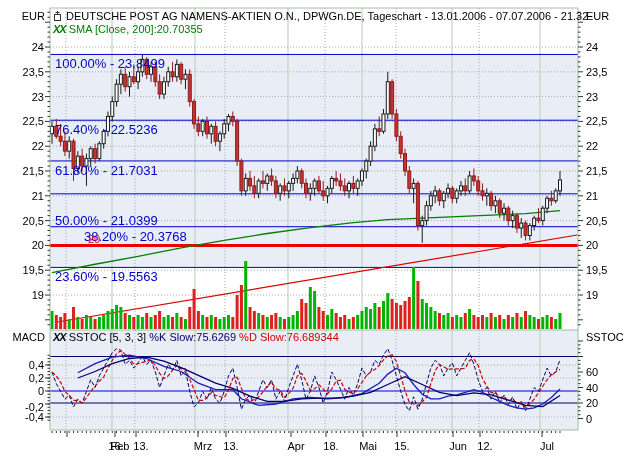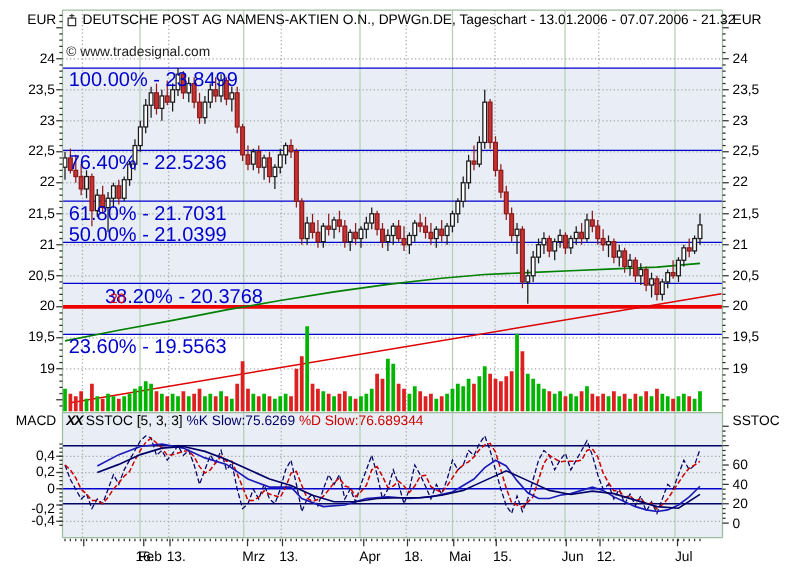--- a/index.html
+++ b/index.html
@@ -1,21 +1,21 @@
 <!DOCTYPE html>
 <html><head>
 <meta charset="utf-8">
 <style>
   html,body{margin:0;padding:0;background:#ffffff;}
   #app{position:relative;width:639px;height:464px;background:#ffffff;overflow:hidden;
        font-family:"Liberation Sans",sans-serif;font-size:11px;color:#000;}
   #canvas{position:absolute;left:0;top:0;}
   .lbl{position:absolute;white-space:nowrap;font-size:11px;line-height:12px;color:#000;}
   .rlbl{text-align:right;}
-  .fib{position:absolute;white-space:nowrap;font-size:16px;color:#0000cc;}
+  .fib{position:absolute;white-space:nowrap;font-size:13px;color:#0000cc;}
   .xlbl{position:absolute;white-space:nowrap;font-size:11px;transform:translateX(-50%);}
   .logo{font-weight:bold;font-style:italic;letter-spacing:-1px;margin-right:3px;}
   #title-row{position:absolute;left:53px;top:10px;display:flex;align-items:center;gap:4px;}
   #sma-row{position:absolute;left:53px;top:23px;color:#008000;}
   #watermark{position:absolute;left:53px;top:36px;color:#1c1c1c;}
   #stoch-header{position:absolute;left:53px;top:331px;}
   #macd-header{position:absolute;left:53px;top:343px;color:#0000cc;}
   .navy{color:#000066;} .red{color:#cc0000;}
   #red-level-label{position:absolute;color:#ee0000;font-size:11px;}
 </style>
@@ -807,35 +807,37 @@
       <div class="xlbl" style="left: 368px; top: 440px;">Mai</div>
       <div class="xlbl" style="left: 402px; top: 440px;">15.</div>
       <div class="xlbl" style="left: 458px; top: 440px;">Jun</div>
       <div class="xlbl" style="left: 485px; top: 440px;">12.</div>
       <div class="xlbl" style="left: 547px; top: 440px;">Jul</div>
     </div>
   <div id="fib-labels">
       <div class="fib" style="left: 55px; top: 56.445px;">100.00% - 23.8499</div>
       <div class="fib" style="left: 55px; top: 122.229px;">76.40% - 22.5236</div>
       <div class="fib" style="left: 55px; top: 162.926px;">61.80% - 21.7031</div>
-      <div class="fib" style="left: 55px; top: 180px;">50.00% - 21.0399</div>
+      <div class="fib" style="left: 55px; top: 213px;">50.00% - 21.0399</div>
       <div class="fib" style="left: 55px; top: 228.711px; margin-left: 29px;">38.20% - 20.3768</div>
       <div class="fib" style="left: 55px; top: 269.408px;">23.60% - 19.5563</div>
     </div>
 
   <div id="red-level-label" style="left:88px;top:233px;">20</div>
 
   <div id="title-row">
     <svg width="9" height="11">
       <rect x="1.5" y="3.5" width="6" height="6" fill="none" stroke="#333"></rect>
       <line x1="4.5" y1="0" x2="4.5" y2="3.5" stroke="#333"></line>
       <line x1="2.5" y1="1.5" x2="6.5" y2="1.5" stroke="#333"></line>
     </svg>
     <span>DEUTSCHE POST AG NAMENS-AKTIEN O.N., DPWGn.DE, Tageschart - 13.01.2006 - 07.07.2006 - 21.32</span>
   </div>
-  <div id="watermark">© www.tradesignal.com</div>
+  <div id="sma-row">
+    <span class="logo">XX</span><span>SMA [Close, 200]:20.70355</span>
+  </div>
 
   <div id="stoch-header">
     <span class="logo">XX</span><span>SSTOC [5, 3, 3]</span>
     <span class="navy">%K Slow:75.6269</span>
     <span class="red">%D Slow:76.689344</span>
   </div>
 </div>
 
 </body></html>

